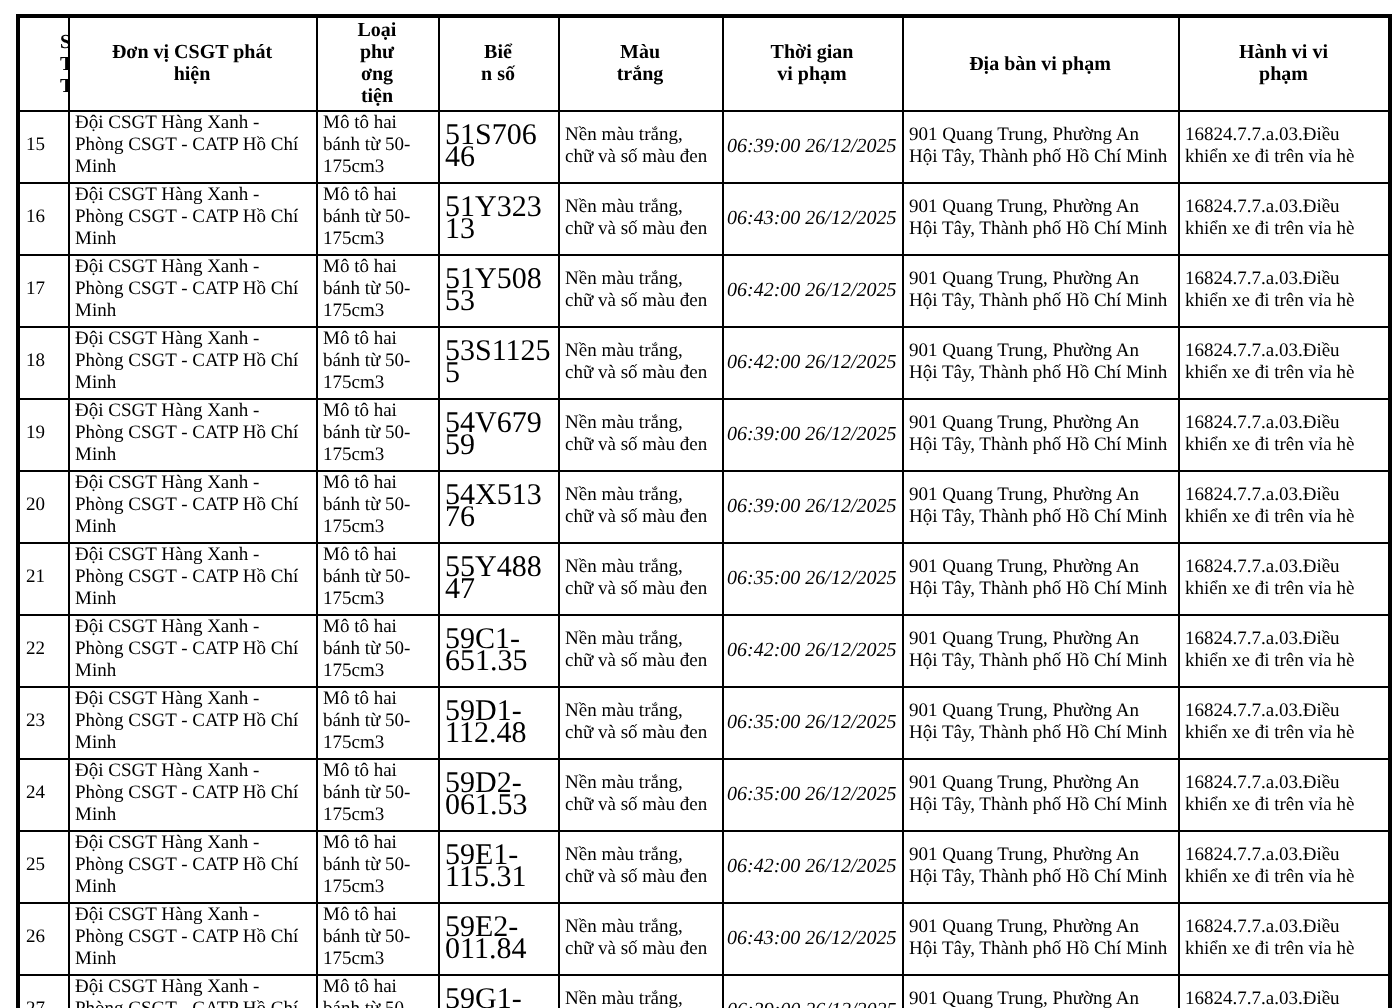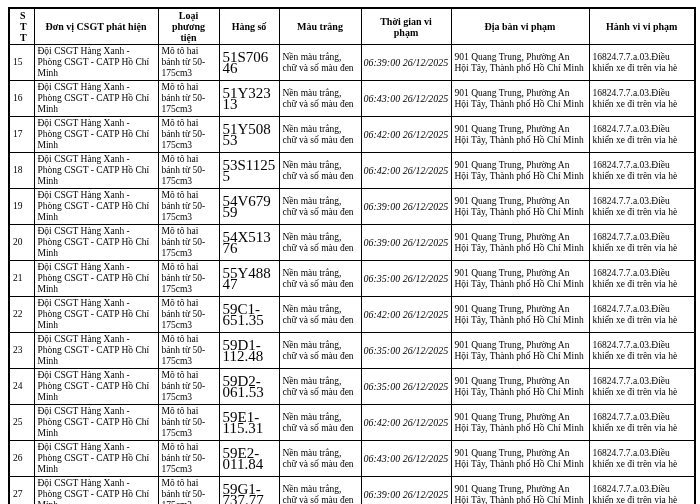--- a/index.html
+++ b/index.html
@@ -31,21 +31,21 @@
     vertical-align: middle;
     overflow: hidden;
     word-wrap: break-word;
   }
   th {
     height: 24px;
     font-size: 10px;
     font-weight: bold;
     text-align: center;
     line-height: 11px;
-    padding: 1px 10px;
+    padding: 1px 20px;
   }
   td {
     height: 33px;
     font-size: 9.5px;
     line-height: 11px;
     text-align: left;
   }
   td.c-stt {
     text-align: left;
   }
@@ -84,21 +84,21 @@
       <col class="w-mau">
       <col class="w-time">
       <col class="w-diaban">
       <col class="w-hanhvi">
     </colgroup>
     <thead>
       <tr>
         <th>STT</th>
         <th>Đơn vị CSGT phát hiện</th>
         <th>Loại phương tiện</th>
-        <th>Hàng số</th>
+        <th>Biển số</th>
         <th>Màu trắng</th>
         <th>Thời gian vi phạm</th>
         <th>Địa bàn vi phạm</th>
         <th>Hành vi vi phạm</th>
       </tr>
     </thead>
     <tbody id="table-body">
         <tr>
     <td class="c-stt">15</td>
     <td class="c-donvi">Đội CSGT Hàng Xanh - Phòng CSGT - CATP Hồ Chí Minh</td>

